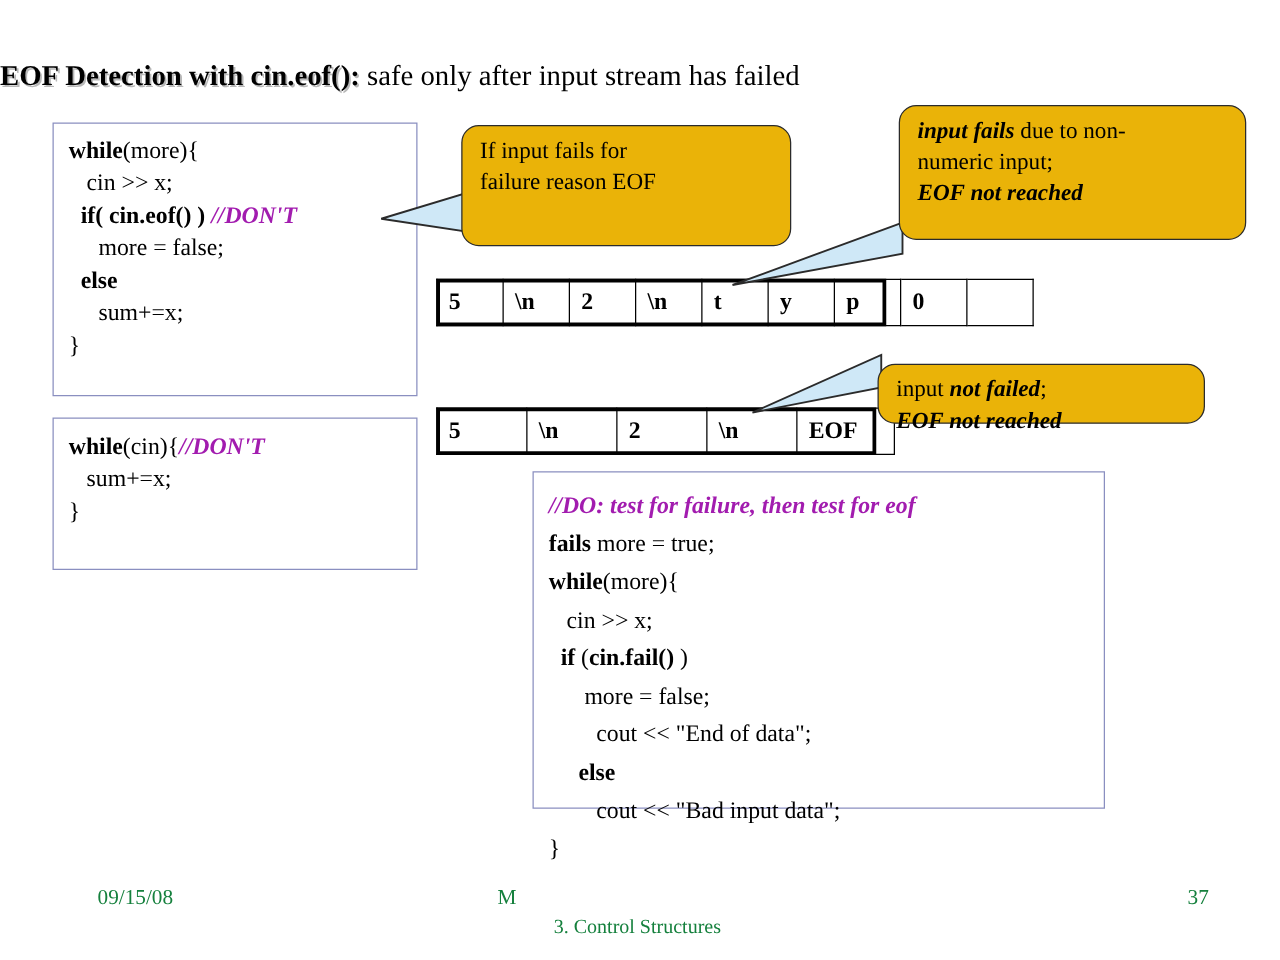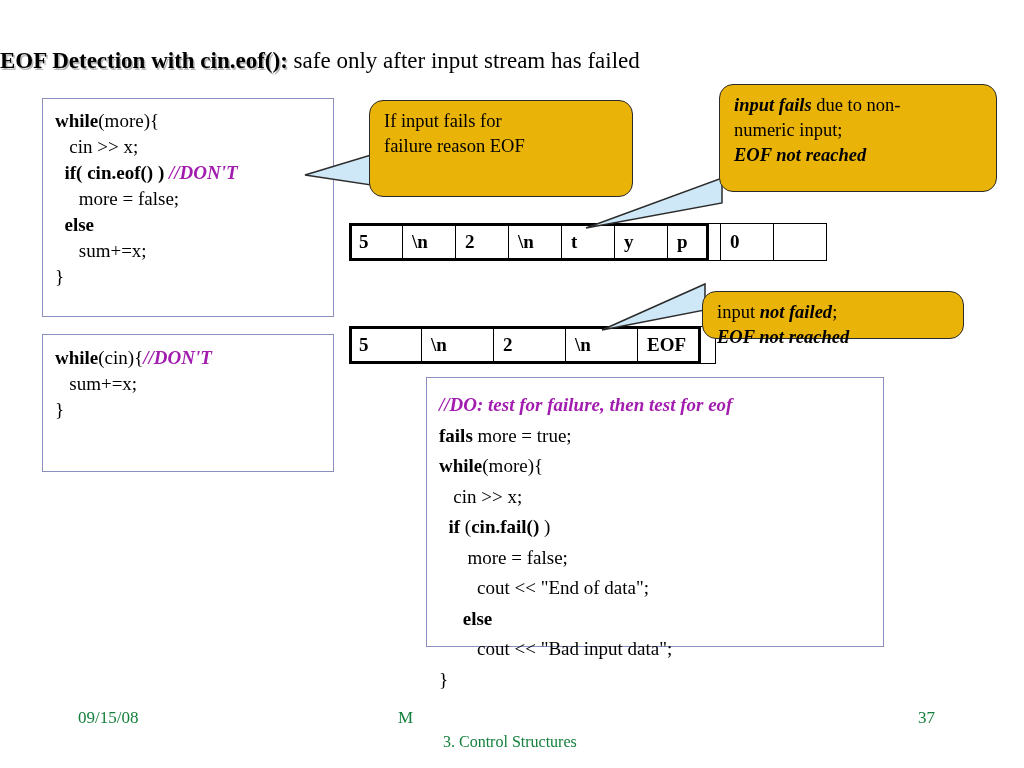--- a/index.html
+++ b/index.html
@@ -54,21 +54,21 @@
     left: 42px;
     top: 98px;
     width: 292px;
     height: 219px;
     padding: 9px 0 0 12px;
   }
   #code-while-cin {
     left: 42px;
     top: 334px;
     width: 292px;
-    height: 138px;
+    height: 122px;
     padding: 10px 0 0 12px;
   }
   #code-do-block {
     left: 426px;
     top: 377px;
     width: 458px;
     height: 270px;
     padding: 12px 0 0 12px;
     font-size: 19px;
   }
@@ -149,21 +149,21 @@
   }
 
   
   .footer-txt {
     position: absolute;
     font-size: 17px;
     color: #15803d;
   }
   #footer-date  { left: 78px;  top: 708px; }
   #footer-mid   { left: 398px; top: 708px; }
-  #footer-page  { left: 918px; top: 708px; }
+  #footer-page  { left: 950px; top: 708px; }
   #footer-sub   { left: 425px; top: 733px; font-size: 16px; margin-left: 18px; }
 </style>
 </head>
 <body>
 
 <div id="slide-title">
   <span class="t-bold">EOF Detection with cin.eof():</span><span class="t-reg"> safe only after input stream has failed</span>
 </div>
 
 <div class="codebox" id="code-while-eof">

